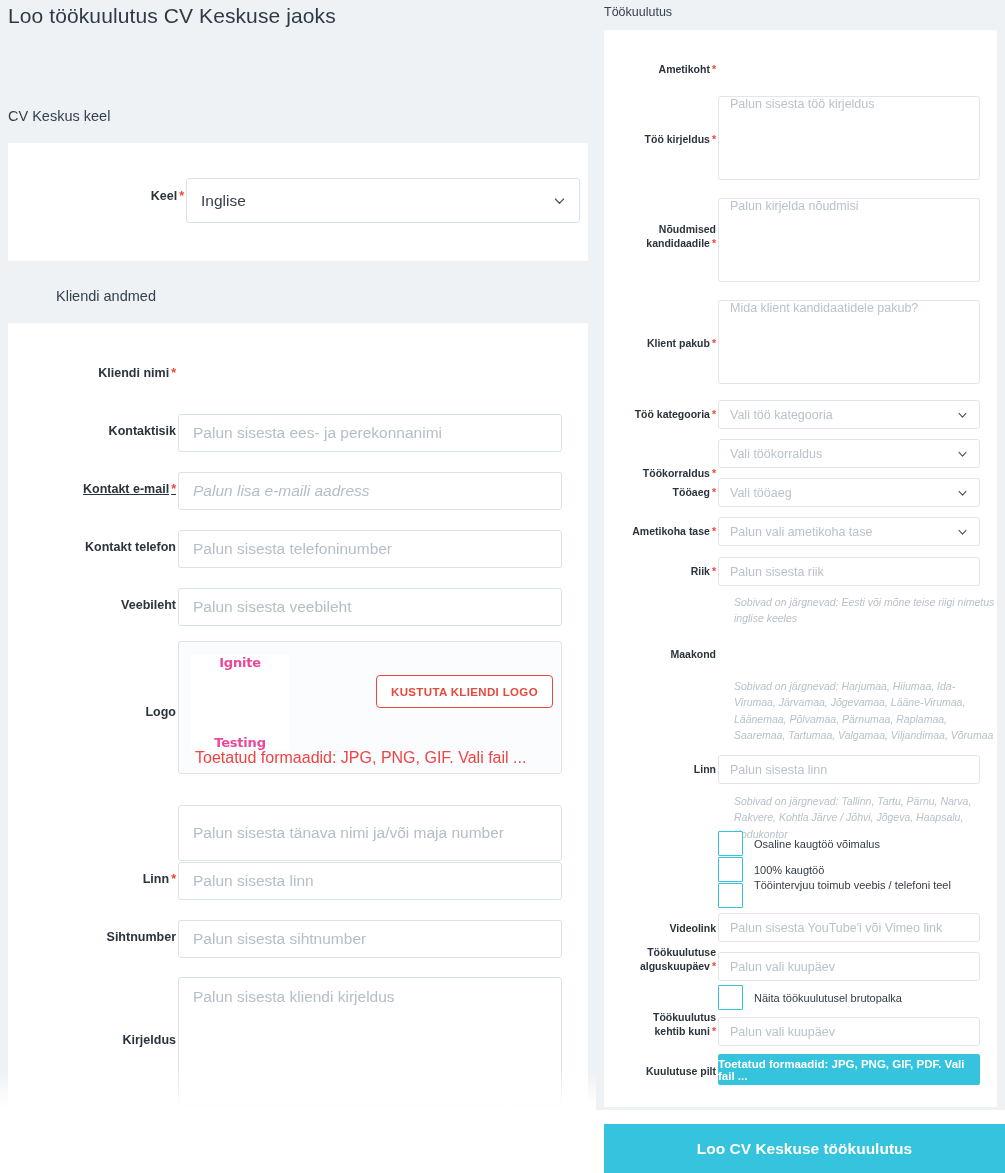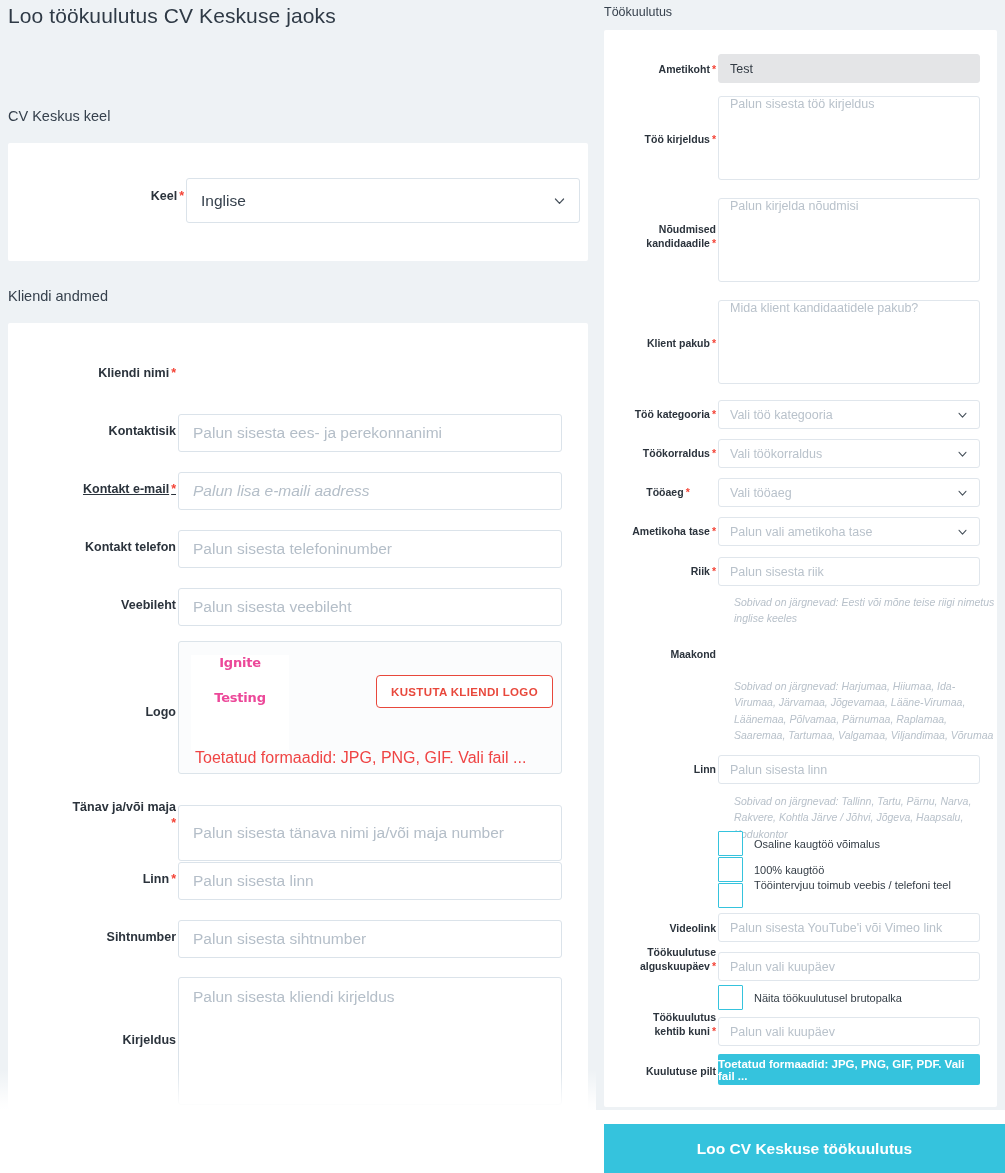--- a/index.html
+++ b/index.html
@@ -101,22 +101,22 @@
     border: 1px solid #dce4ea;
     border-radius: 3px;
     background: #fbfcfd;
   }
   .logo-img {
     position: absolute;
     background: #ffffff;
     display: flex;
     flex-direction: column;
     align-items: center;
-    justify-content: flex-start;
-    gap: 20px;
+    justify-content: space-between;
+    gap: 5px;
   }
   .logo-img span {
     font-size: 13px;
     font-weight: 700;
     color: #ec4899;
     font-family: "DejaVu Sans", sans-serif;
     letter-spacing: -0.2px;
   }
   .del-logo-btn {
     position: absolute;
@@ -246,21 +246,21 @@
           <span>Inglise</span>
           <span class="chev">
               <svg viewBox="0 0 16 16" width="13" height="13">
                 <path d="M3 5.5 L8 11 L13 5.5" fill="none" stroke="currentColor" stroke-width="1.5" stroke-linecap="round" stroke-linejoin="round"></path>
               </svg>
             </span>
         </div>
       </div>
     </div>
 
-    <div class="section-label" style="top:288px;">Kliendi andmed</div>
+    <div class="section-label" style="top:288px;margin-left:48px;">Kliendi andmed</div>
     <div class="card" style="left:8px; top:323px; width:580px; height:787px;"></div>
 
     <div class="lbl" style="position:absolute; left:18px; top:366px; width:158px;"><span>Kliendi nimi</span><span class="req">*</span></div>
 
     <div class="lbl" style="position:absolute; left:18px; top:424px; width:158px;">Kontaktisik</div>
     <div class="field" style="position:absolute; left:178px; top:414px; width:384px; height:38px;">
         <span>Palun sisesta ees- ja perekonnanimi</span>
       </div>
 
     <div class="lbl" style="position:absolute; left:18px; top:482px; width:158px;text-decoration:underline;"><span>Kontakt e-mail</span><span class="req">*</span></div>
@@ -281,21 +281,20 @@
     <div class="lbl" style="position:absolute; left:18px; top:705px; width:158px;">Logo</div>
     <div class="logo-box" style="left:178px; top:641px; width:384px; height:133px;">
       <div class="logo-img" style="left:12px; top:13px; width:98px; height:95px;">
         <span>Ignite</span>
         <span>Testing</span>
       </div>
       <div class="del-logo-btn" style="left:197px; top:33px; width:177px; height:33px;">KUSTUTA KLIENDI LOGO</div>
       <div class="logo-hint" style="left:16px; top:107px;">Toetatud formaadid: JPG, PNG, GIF. Vali fail ...</div>
     </div>
 
-    <div class="lbl" style="position:absolute; left:18px; top:800px; width:158px;"><span>Tänav ja/või maja</span><br><span class="req">*</span></div>
     <div class="field" style="position:absolute; left:178px; top:805px; width:384px; height:56px;">
         <span>Palun sisesta tänava nimi ja/või maja number</span>
       </div>
 
     <div class="lbl" style="position:absolute; left:18px; top:872px; width:158px;"><span>Linn</span><span class="req">*</span></div>
     <div class="field" style="position:absolute; left:178px; top:862px; width:384px; height:38px;">
         <span>Palun sisesta linn</span>
       </div>
 
     <div class="lbl" style="position:absolute; left:18px; top:930px; width:158px;">Sihtnumber</div>
@@ -311,23 +310,20 @@
     <div class="left-fade"></div>
   </div>
 
   <div class="right-col"></div>
 
   <div style="position:absolute; left:604px; top:5px; font-size:12.5px; color:#36414d;">Töökuulutus</div>
 
   <div class="right-card"></div>
 
   <div class="rlbl" style="position:absolute; left:620px; top:63px; width:96px;"><span>Ametikoht</span><span class="req">*</span></div>
-  <div class="rfield filled" style="position:absolute; left:718px; top:54px; width:262px; height:29px;">
-      <span>Test</span>
-    </div>
 
   <div class="rlbl" style="position:absolute; left:620px; top:133px; width:96px;"><span>Töö kirjeldus</span><span class="req">*</span></div>
   <div class="rfield ta" style="position:absolute; left:718px; top:96px; width:262px; height:84px;">
       <span>Palun sisesta töö kirjeldus</span>
     </div>
 
   <div class="rlbl" style="position:absolute; left:620px; top:223px; width:96px;"><span>Nõudmised</span><br><span>kandidaadile</span><span class="req">*</span></div>
   <div class="rfield ta" style="position:absolute; left:718px; top:198px; width:262px; height:84px;">
       <span>Palun kirjelda nõudmisi</span>
     </div>
@@ -338,29 +334,29 @@
     </div>
 
   <div class="rlbl" style="position:absolute; left:620px; top:408px; width:96px;"><span>Töö kategooria</span><span class="req">*</span></div>
   <div class="rfield" style="position:absolute; left:718px; top:400px; width:262px; height:29px;">
       <span>Vali töö kategooria</span>
       <span class="rchev"><svg viewBox="0 0 16 16" width="11" height="11">
           <path d="M3 5.5 L8 11 L13 5.5" fill="none" stroke="currentColor" stroke-width="1.6" stroke-linecap="round" stroke-linejoin="round"></path>
         </svg></span>
     </div>
 
-  <div class="rlbl" style="position:absolute; left:620px; top:447px; width:96px;"><span>Töökorraldus</span><span class="req">*</span></div>
+  <div class="rlbl" style="position:absolute; left:620px; top:467px; width:96px;"><span>Töökorraldus</span><span class="req">*</span></div>
   <div class="rfield" style="position:absolute; left:718px; top:439px; width:262px; height:29px;">
       <span>Vali töökorraldus</span>
       <span class="rchev"><svg viewBox="0 0 16 16" width="11" height="11">
           <path d="M3 5.5 L8 11 L13 5.5" fill="none" stroke="currentColor" stroke-width="1.6" stroke-linecap="round" stroke-linejoin="round"></path>
         </svg></span>
     </div>
 
-  <div class="rlbl" style="position:absolute; left:620px; top:486px; width:96px;text-align:center;"><span>Tööaeg</span><span class="req">*</span></div>
+  <div class="rlbl" style="position:absolute; left:620px; top:486px; width:96px;"><span>Tööaeg</span><span class="req">*</span></div>
   <div class="rfield" style="position:absolute; left:718px; top:478px; width:262px; height:29px;">
       <span>Vali tööaeg</span>
       <span class="rchev"><svg viewBox="0 0 16 16" width="11" height="11">
           <path d="M3 5.5 L8 11 L13 5.5" fill="none" stroke="currentColor" stroke-width="1.6" stroke-linecap="round" stroke-linejoin="round"></path>
         </svg></span>
     </div>
 
   <div class="rlbl" style="position:absolute; left:608px; top:525px; width:108px;"><span>Ametikoha tase</span><span class="req">*</span></div>
   <div class="rfield" style="position:absolute; left:718px; top:517px; width:262px; height:29px;">
       <span>Palun vali ametikoha tase</span>

